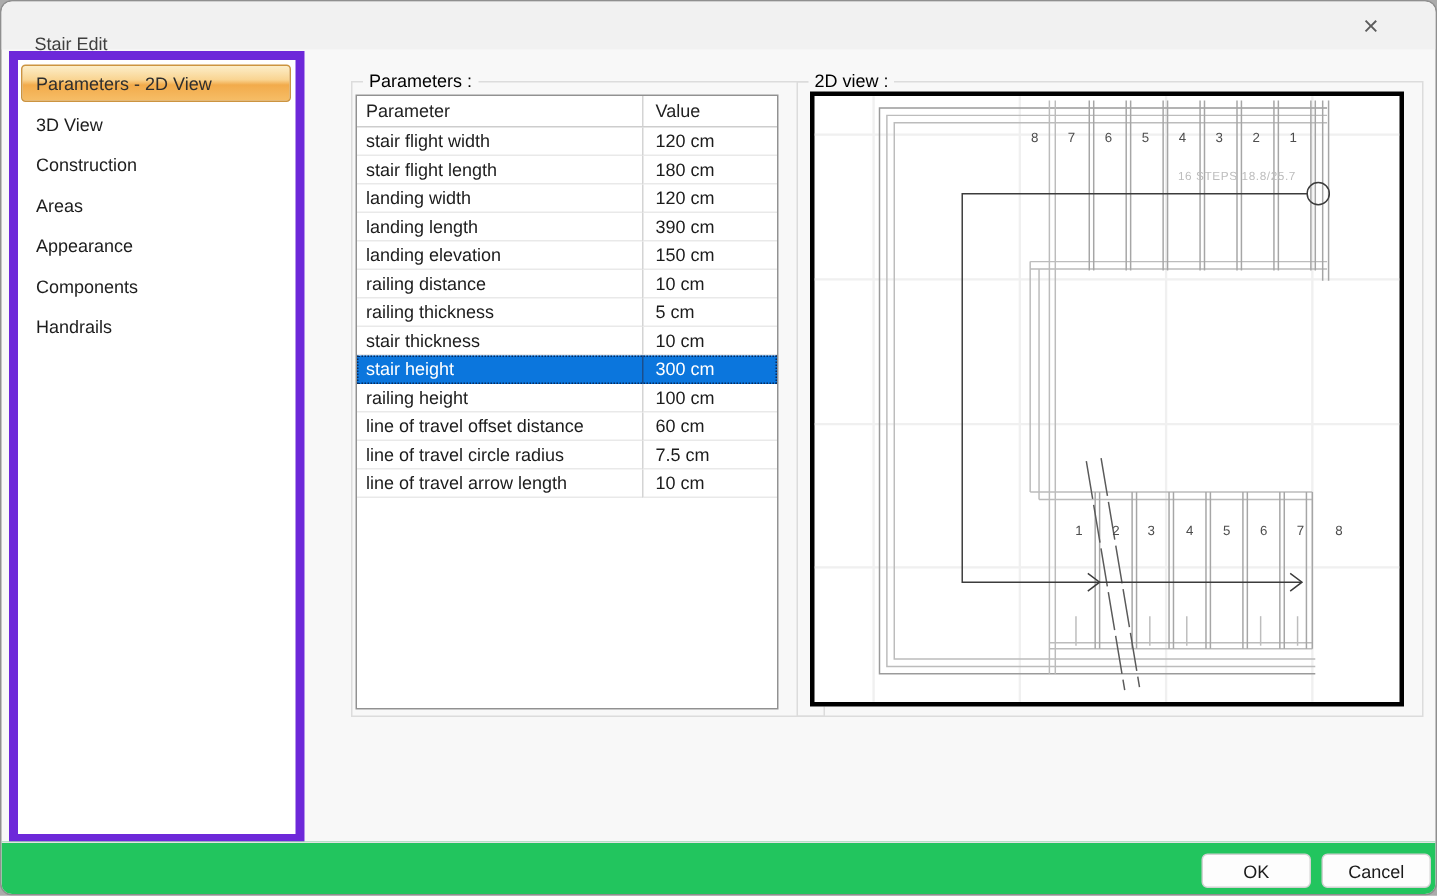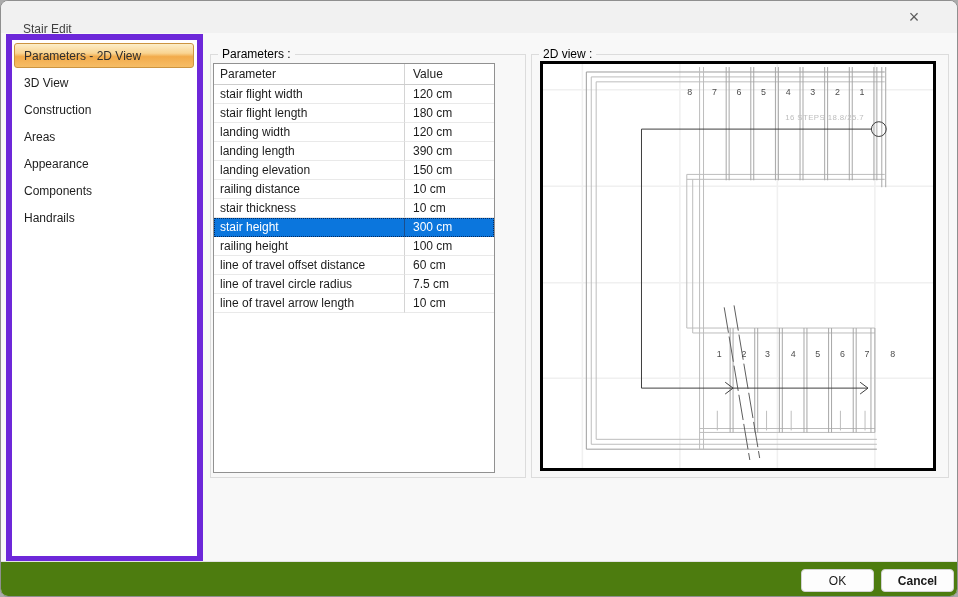--- a/index.html
+++ b/index.html
@@ -16,21 +16,21 @@
            border:6px solid #6d28d9;padding-top:2px;}
   .side-item{height:27px;display:flex;align-items:center;padding-left:9px;margin:0 3px;
              font-size:12px;color:#1d1d1d;cursor:default;}
   .side-item.selected{height:25px;margin:1px 3px 1px 2px;border:1px solid #cc9440;border-radius:3px;
              background:linear-gradient(180deg,#fceec9 0%,#f9d491 40%,#f2ab4b 55%,#f6bd66 100%);
              color:#2e2e2e;}
   
   .group{position:absolute;border:1px solid #dcdcdc;}
   .group-label{position:absolute;top:-8px;left:7px;background:#f8f8f8;padding:0 4px;font-size:12px;
                line-height:14px;color:#000;}
-  #params-group{left:209px;top:53px;width:316px;height:424px;}
+  #params-group{left:233px;top:53px;width:316px;height:424px;}
   #view2d-group{left:530px;top:53px;width:418px;height:424px;}
   
   .listview{position:absolute;left:2px;top:8px;width:282px;height:410px;background:#ffffff;
             border:1px solid #919191;overflow:hidden;}
   .lv-header{display:flex;height:21px;border-bottom:1px solid #cdcdcd;}
   .hcell{display:flex;align-items:center;font-size:12px;color:#222222;}
   .hcell.p{width:190px;padding-left:6px;}
   .hcell.v{flex:1;padding-left:8px;border-left:1px solid #d4d4d4;}
   .lv-row{display:flex;height:19px;cursor:default;}
   .lv-row .cell{display:flex;align-items:center;font-size:12px;color:#1c1c1c;
@@ -47,26 +47,26 @@
   .stepnum{font-size:9px;fill:#4d4d4d;}
   .annot{font-size:8px;fill:#bdbdbd;letter-spacing:0.4px;}
   .grid{stroke:#f0f0f0;stroke-width:1.6;}
   .wall1{stroke:#9b9b9b;stroke-width:1;fill:none;}
   .wall2{stroke:#bcbcbc;stroke-width:1;fill:none;}
   .riser{stroke:#a6a6a6;stroke-width:1;fill:none;}
   .tick{stroke:#bdbdbd;stroke-width:1;}
   .lot{stroke:#3c3c3c;stroke-width:1;fill:none;}
   .brk{stroke:#5a5a5a;stroke-width:1;fill:none;stroke-dasharray:26 4;}
   
-  .footer{position:absolute;left:0;right:0;bottom:0;height:35px;background:#4d7c0f;
+  .footer{position:absolute;left:0;right:0;bottom:0;height:35px;background:#22c55e;
           border-top:1px solid #e2e2e2;}
   .btn{position:absolute;top:7px;width:73px;height:23px;background:#fdfdfd;border:1px solid #d2d2d2;
        border-radius:4px;font-size:12px;color:#1a1a1a;font-family:inherit;cursor:default;}
   #ok-btn{left:800px;}
-  #cancel-btn{left:880px;font-weight:bold;}
+  #cancel-btn{left:880px;}
 </style>
 </head>
 <body>
 
 <div class="dialog">
 
   <div class="titlebar">
     <span class="title-text">Stair Edit</span>
     <span class="close-btn">×</span>
   </div>
@@ -105,20 +105,24 @@
             <div class="cell p">landing length</div>
             <div class="cell v">390 cm</div>
           </div>
           <div class="lv-row">
             <div class="cell p">landing elevation</div>
             <div class="cell v">150 cm</div>
           </div>
           <div class="lv-row">
             <div class="cell p">railing distance</div>
             <div class="cell v">10 cm</div>
+          </div>
+          <div class="lv-row">
+            <div class="cell p">railing thickness</div>
+            <div class="cell v">5 cm</div>
           </div>
           <div class="lv-row">
             <div class="cell p">stair thickness</div>
             <div class="cell v">10 cm</div>
           </div>
           <div class="lv-row selected">
             <div class="cell p">stair height</div>
             <div class="cell v">300 cm</div>
           </div>
           <div class="lv-row">

